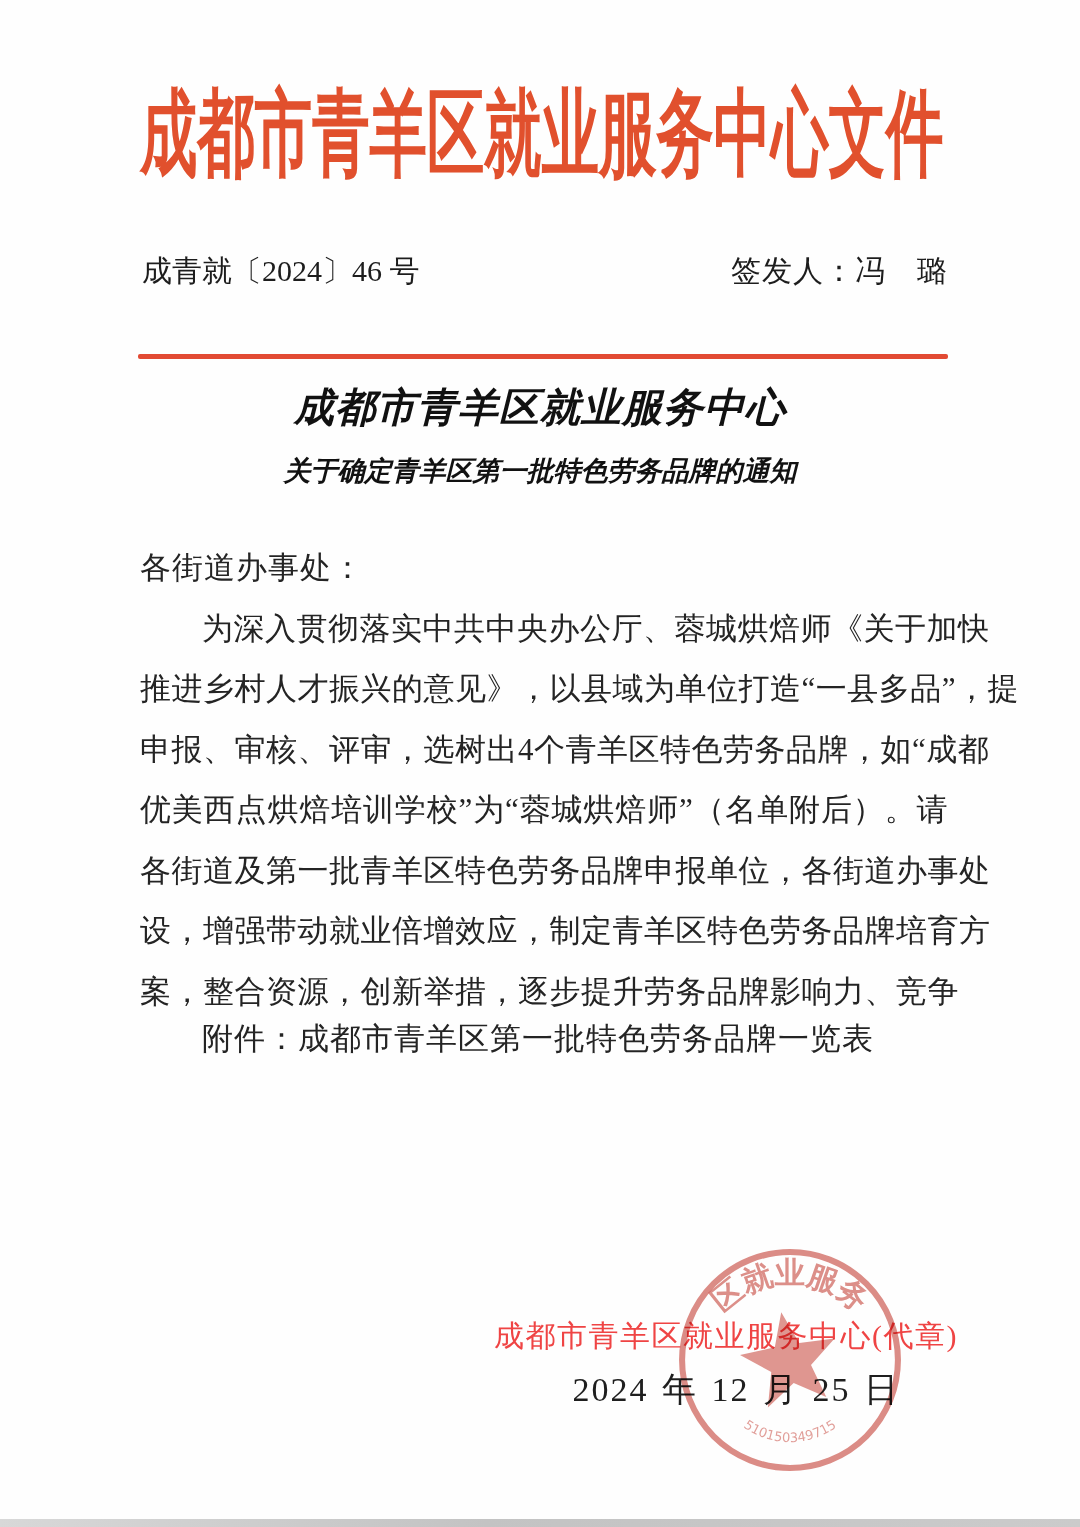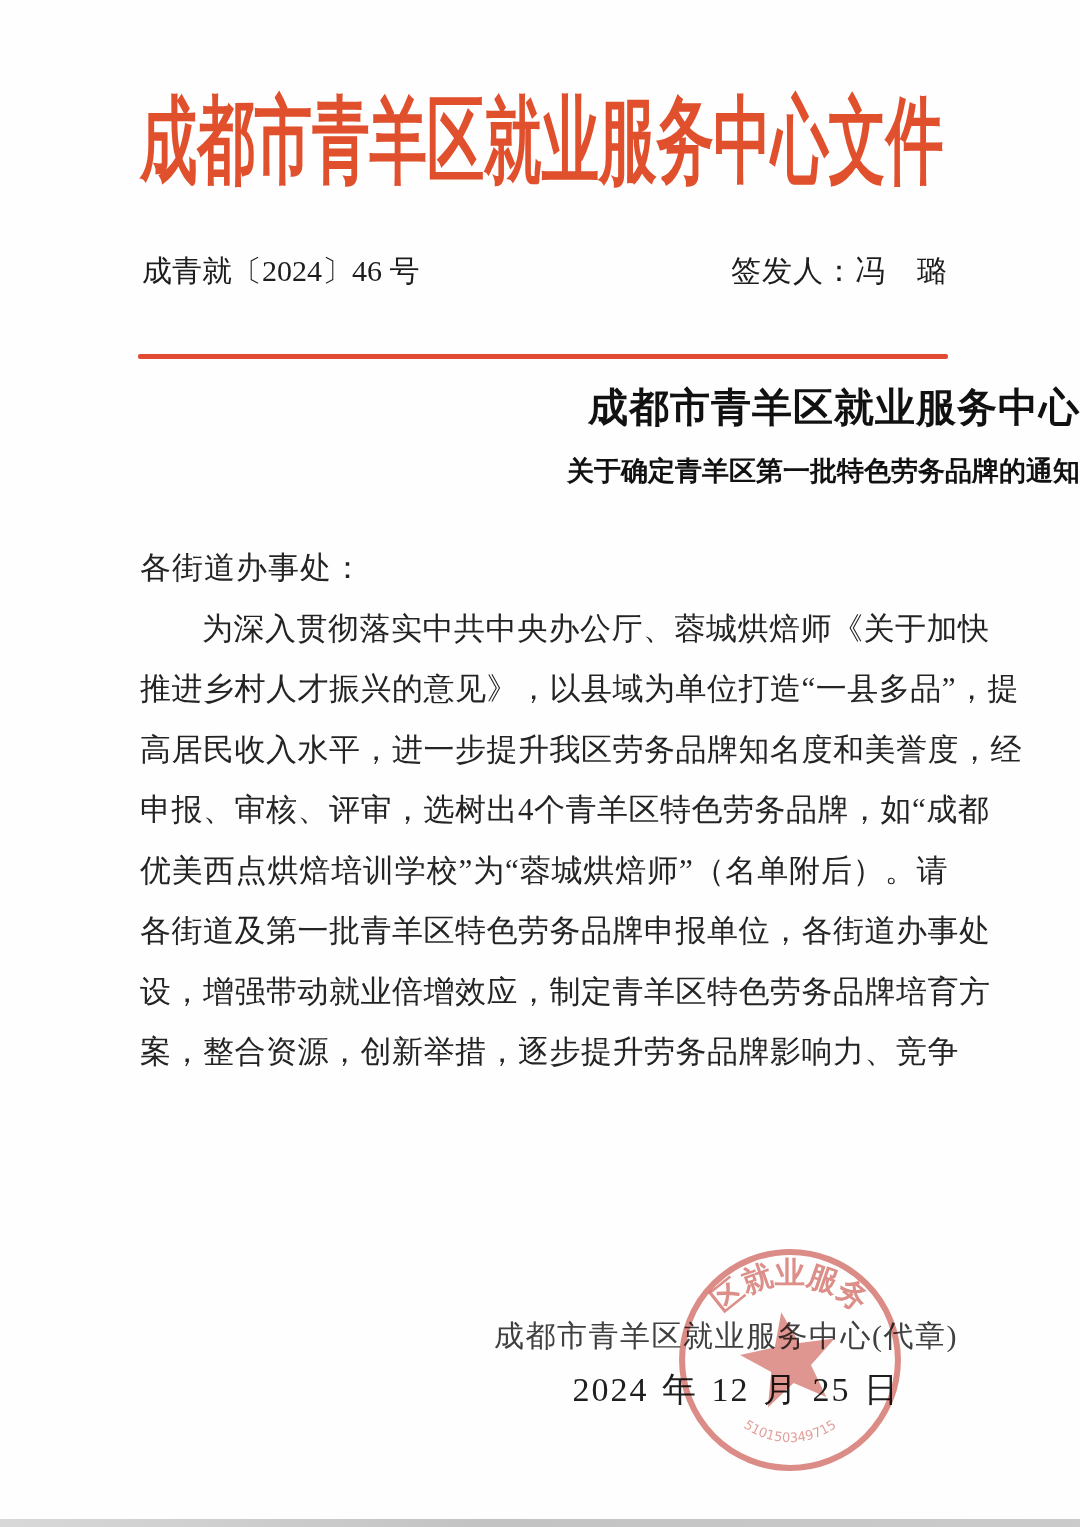--- a/index.html
+++ b/index.html
@@ -4,21 +4,21 @@
 <style>
   html,body{margin:0;padding:0;background:#ffffff;}
   .page{
     position:relative;width:1080px;height:1527px;margin:0 auto;
     background:#fefefe;overflow:hidden;
     font-family:"Liberation Serif","DejaVu Serif",serif;
     color:var(--ink,#222);
   }
   
   .banner{
-    position:absolute;top:92px;left:140px;width:810px;height:110px;
+    position:absolute;top:85px;left:140px;width:810px;height:110px;
     overflow:visible;
   }
   .banner-text{
     white-space:nowrap;font-size:95px;font-weight:bold;line-height:1.05;
     color:var(--banner-red,#e1502d);
     transform:scaleX(0.604);transform-origin:left center;
     letter-spacing:0;
   }
   
   .docnum-row{
@@ -26,40 +26,40 @@
     display:flex;justify-content:space-between;align-items:baseline;
     font-size:30px;line-height:38px;color:#1d1d1d;text-align:center;
   }
   .issuer{letter-spacing:1px;}
   
   .red-rule{
     position:absolute;top:354px;left:138px;width:810px;height:5px;
     background:var(--rule-red,#e24a33);border-radius:2px;
   }
   
-  .doc-title{position:absolute;left:0;width:1080px;text-align:right;font-weight:bold;color:#111;}
+  .doc-title{position:absolute;left:0;width:1080px;text-align:center;font-weight:bold;color:#111;font-style:italic;}
   .doc-title.line1{top:386px;font-size:40px;line-height:44px;letter-spacing:1px;}
   .doc-title.line2{top:449px;font-size:27px;line-height:44px;}
   
   .body-block{
     position:absolute;top:538px;left:140px;width:808px;
     font-size:31px;line-height:60.5px;color:#242424;
   }
   .salutation{letter-spacing:1px;}
   .para-line{
     text-align:justify;text-align-last:justify;
     letter-spacing:0.5px;white-space:nowrap;
   }
   .para-line.indent{text-indent:2em;}
   .para-line.last{text-align-last:left;white-space:normal;}
   .attachment{margin-top:-6px;text-indent:2em;letter-spacing:1px;line-height:46px;}
   
   .sig-org{
     position:absolute;top:1316px;right:122px;
-    font-size:30px;line-height:40px;letter-spacing:1.5px;color:#404040;
+    font-size:30px;line-height:40px;letter-spacing:1.5px;color:#ef4444;
   }
   .sig-date{
     position:absolute;top:1370px;right:180px;
     font-size:34px;line-height:40px;letter-spacing:2px;word-spacing:3px;color:#1e1e1e;
   }
   
   .seal{
     position:absolute;left:674px;top:1244px;width:232px;height:232px;
     mix-blend-mode:multiply;opacity:0.88;
   }
@@ -85,26 +85,26 @@
 
   <div class="red-rule"></div>
 
   <div class="doc-title line1">成都市青羊区就业服务中心</div>
   <div class="doc-title line2">关于确定青羊区第一批特色劳务品牌的通知</div>
 
   <div class="body-block">
     <div class="salutation">各街道办事处：</div>
     <div class="para-line indent">为深入贯彻落实中共中央办公厅、蓉城烘焙师《关于加快</div>
     <div class="para-line">推进乡村人才振兴的意见》，以县域为单位打造“一县多品”，提</div>
-    <div class="para-line">高居民收入水平，进一步提升我区劳务品牌知名度和美誉度，经</div>
     <div class="para-line">申报、审核、评审，选树出4个青羊区特色劳务品牌，如“成都</div>
     <div class="para-line">优美西点烘焙培训学校”为“蓉城烘焙师”（名单附后）。请</div>
     <div class="para-line">各街道及第一批青羊区特色劳务品牌申报单位，各街道办事处</div>
     <div class="para-line">设，增强带动就业倍增效应，制定青羊区特色劳务品牌培育方</div>
     <div class="para-line">案，整合资源，创新举措，逐步提升劳务品牌影响力、竞争</div>
+    <div class="attachment">附件：成都市青羊区第一批特色劳务品牌一览表</div>
   </div>
 
   <div class="sig-org">成都市青羊区就业服务中心(代章)</div>
   <div class="sig-date">2024 年 12 月 25 日</div>
 
   <svg class="seal" viewBox="0 0 230 230" aria-hidden="true">
     <defs>
       <path id="seal-top-arc" d="M 26,128 A 89,89 0 0 1 204,128" fill="none"></path>
       <path id="seal-bottom-arc" d="M 44,152 A 79,79 0 0 0 186,152" fill="none"></path>
     </defs>

